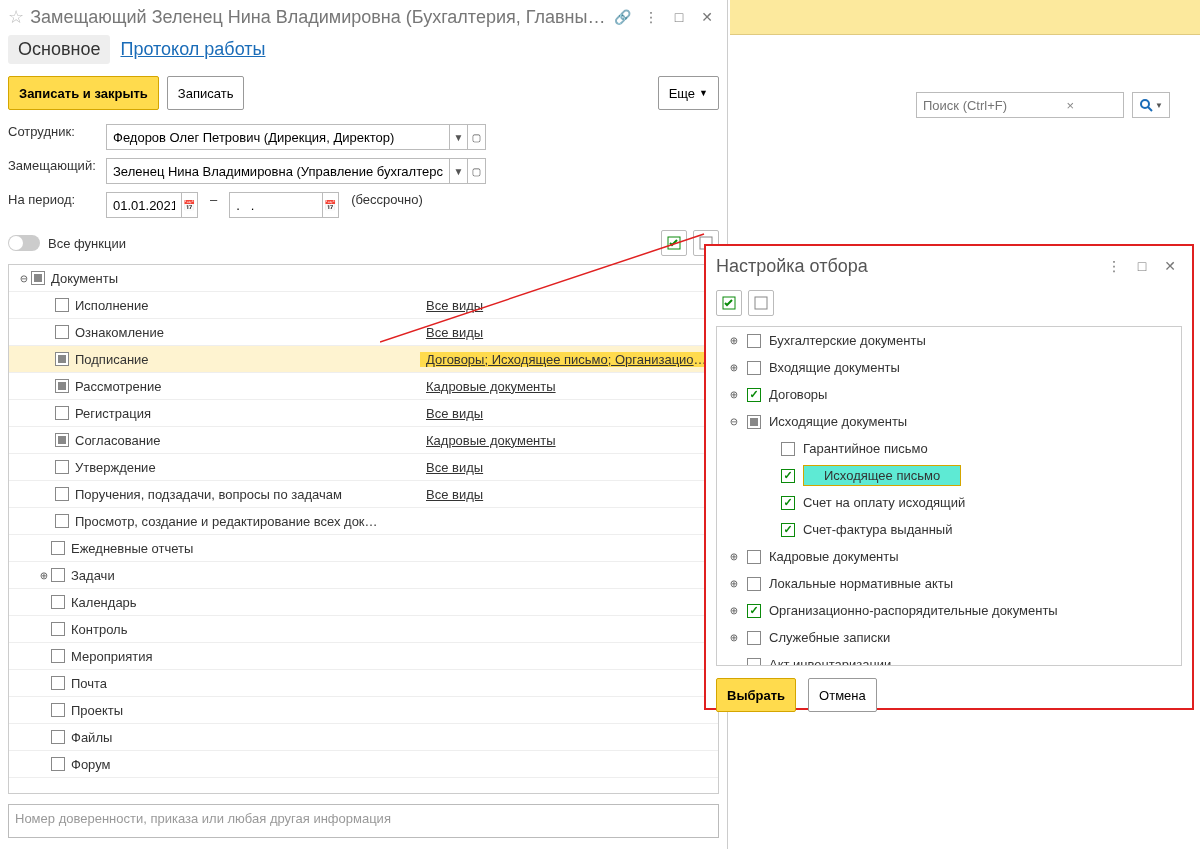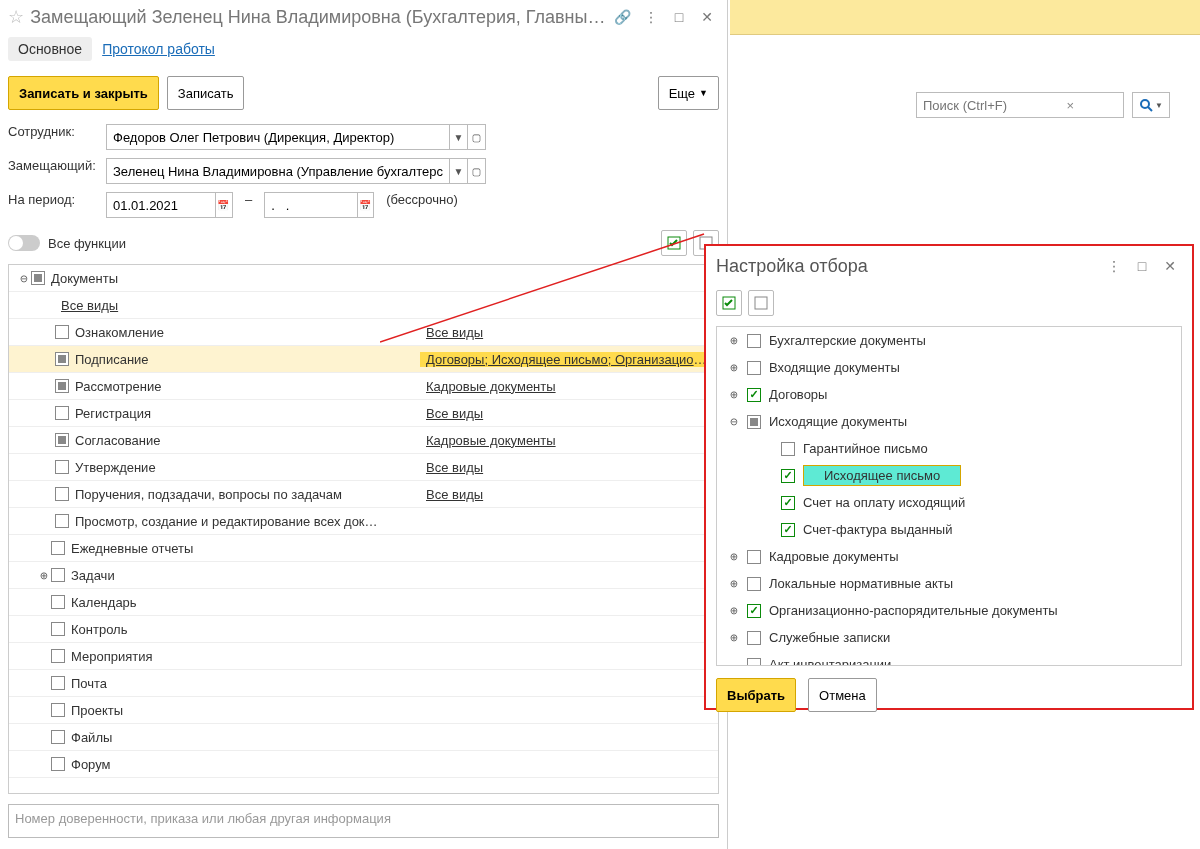--- a/index.html
+++ b/index.html
@@ -8,21 +8,21 @@
 .yellow-strip { position: absolute; left: 730px; top: 0; width: 470px; height: 35px; background: #fce99d; border-bottom: 1px solid #e0ca80; }
 .search-box { position: absolute; left: 916px; top: 92px; display: flex; gap: 8px; align-items: center; }
 .search-input { width: 208px; height: 26px; border: 1px solid #bbb; padding: 2px 22px 2px 6px; color: #888; font-size: 13px; }
 .search-clear { position: absolute; right: 50px; top: 6px; color: #888; cursor: pointer; }
 .search-btn { width: 38px; height: 26px; border: 1px solid #bbb; background: #fff; display: flex; align-items: center; justify-content: center; cursor: pointer; }
 .title-bar { display: flex; align-items: center; padding: 4px 8px; height: 34px; }
 .star-icon { color: #bbb; font-size: 18px; margin-right: 6px; }
 .title-text { flex: 1; color: #777; font-size: 18px; white-space: nowrap; overflow: hidden; text-overflow: ellipsis; }
 .title-btn { width: 24px; height: 24px; display: flex; align-items: center; justify-content: center; cursor: pointer; color: #777; font-size: 14px; margin-left: 4px; }
 .tabs { display: flex; gap: 0; padding: 0 8px; height: 30px; align-items: center; }
-.tab { padding: 4px 10px; font-size: 14px; }
+.tab { padding: 4px 10px; font-size: 18px; }
 .tab.active { background: #eee; border-radius: 3px; }
 .tab.link { color: #1a6cb8; text-decoration: underline; cursor: pointer; }
 .toolbar { display: flex; align-items: center; padding: 12px 8px 10px 8px; gap: 8px; }
 .btn { border: 1px solid #999; background: #fff; padding: 16px 10px; font-size: 13px; cursor: pointer; border-radius: 2px; height: 26px; display: inline-flex; align-items: center; }
 .btn.primary { background: #ffdb4d; border-color: #d4a500; font-weight: bold; }
 .btn.more { margin-left: auto; }
 .form-row { display: flex; align-items: flex-start; padding: 4px 8px; gap: 6px; }
 .form-label { width: 92px; }
 .form-input-wrap { position: relative; border: 1px solid #bbb; display: flex; align-items: center; height: 26px; background: #fff; }
 .form-input { border: none; outline: none; padding: 2px 6px; font-size: 13px; width: 100%; }
@@ -104,21 +104,21 @@
   <div class="form-row">
     <span class="form-label">Замещающий:</span>
     <div class="form-input-wrap" style="width:380px">
       <input class="form-input" value="Зеленец Нина Владимировна (Управление бухгалтерского у" style="">
       <span class="input-btn">▼</span>
       <span class="input-btn">▢</span>
     </div>
   </div>
   <div class="form-row">
     <span class="form-label">На период:</span>
-    <div class="form-input-wrap" style="width:127px">
+    <div class="form-input-wrap" style="width:92px">
       <input class="form-input" value="01.01.2021" style="">
       <span class="input-btn">📅</span>
     </div>
     <span class="date-sep">–</span>
     <div class="form-input-wrap" style="width:110px">
       <input class="form-input" value=".   ." style="">
       <span class="input-btn">📅</span>
     </div>
     <span style="margin-left:6px">(бессрочно)</span>
   </div>
@@ -143,20 +143,24 @@
   <div class="tree">
     <div class="tree-row header lvl1">
       <div class="col1">
         <span class="expander">⊖</span>
         <span class="checkbox partial"></span>
         <span class="tree-label">Документы</span>
       </div>
     </div>
     <div id="tree-rows">
         <div class="tree-row lvl2">
+          <div class="col1">
+            <span class="checkbox"></span>
+            <span class="tree-label">Исполнение</span>
+          </div>
           <span class="link-col">Все виды</span>
         </div>
         <div class="tree-row lvl2">
           <div class="col1">
             <span class="checkbox"></span>
             <span class="tree-label">Ознакомление</span>
           </div>
           <span class="link-col">Все виды</span>
         </div>
         <div class="tree-row lvl2 highlight">

